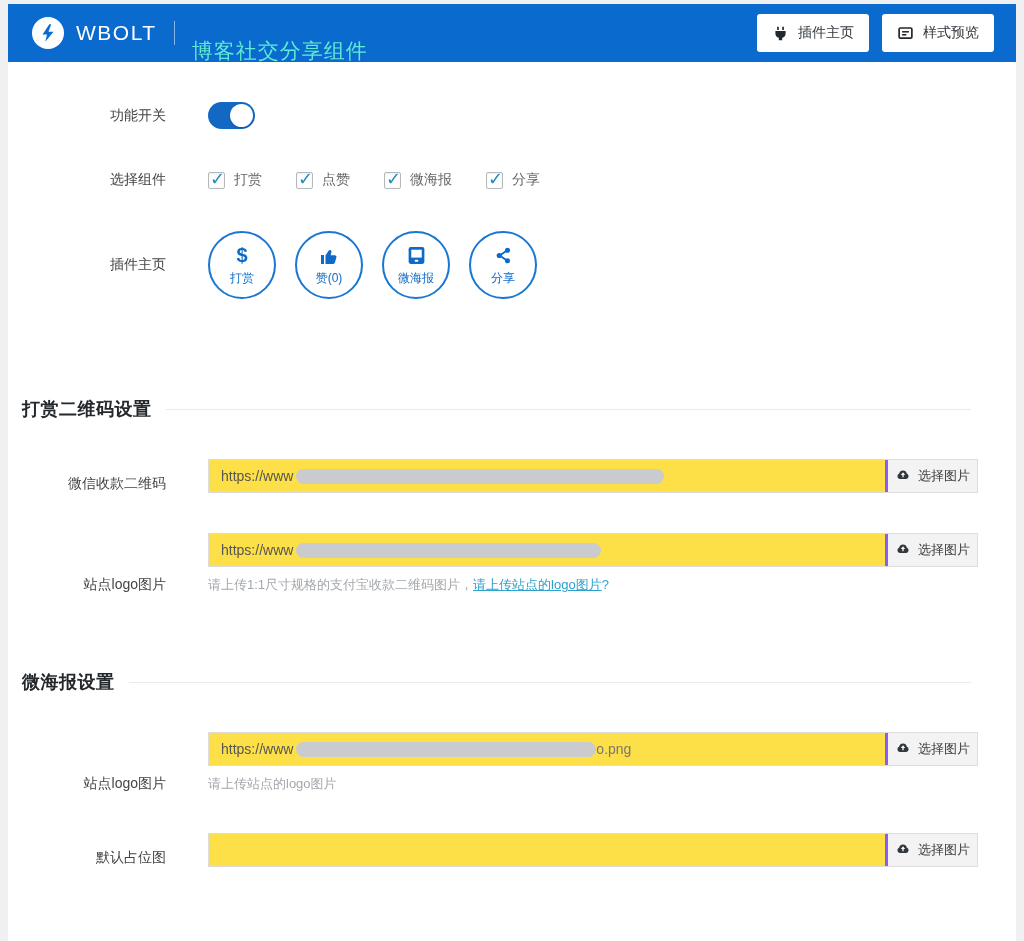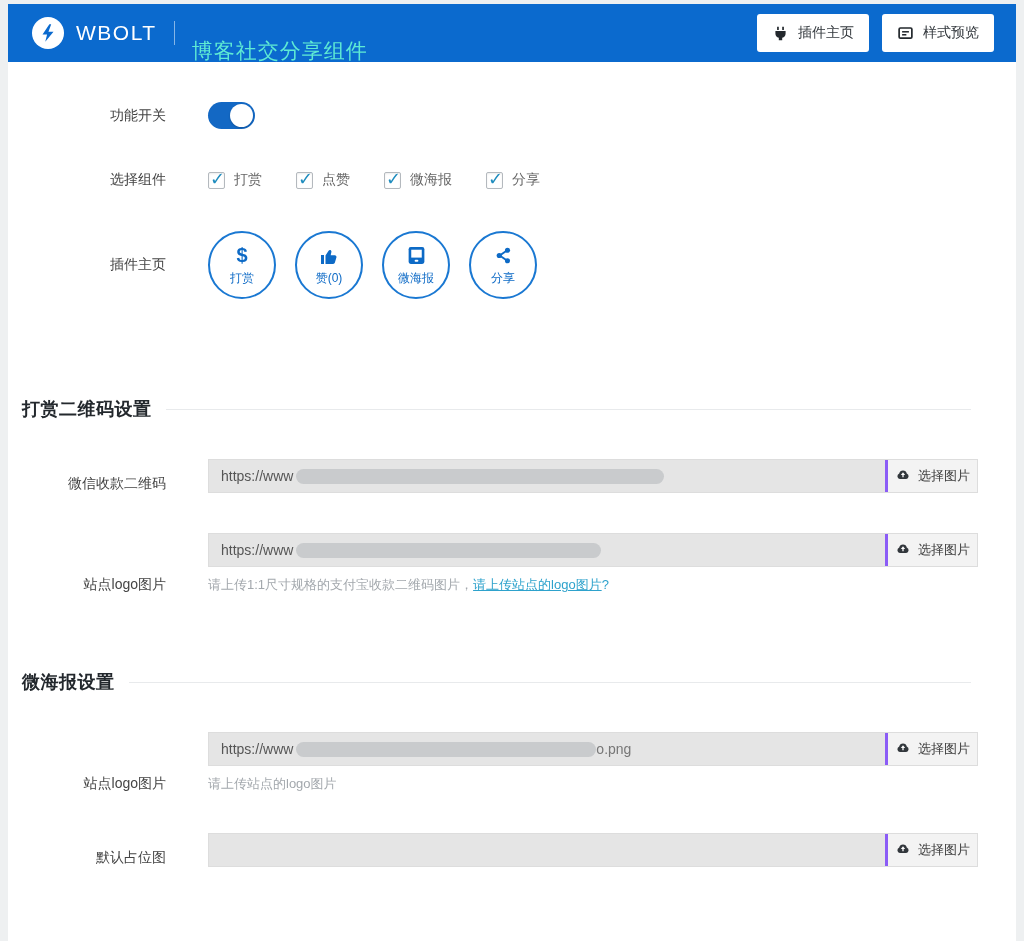--- a/index.html
+++ b/index.html
@@ -180,21 +180,21 @@
     display: flex;
     align-items: flex-end;
     padding-right: 38px;
     margin-bottom: 40px;
   }
   .field-row .row-label { padding-top: 8px; }
   .field-control { flex: 1; }
   .input-group {
     display: flex;
     border: 1px solid #dddddd;
-    background: #e5e5e5;
+    background: #fde047;
     height: 34px;
   }
   .fake-input {
     flex: 1;
     display: flex;
     align-items: center;
     padding: 0 12px;
     font-size: 14px;
     color: #555555;
     overflow: hidden;

